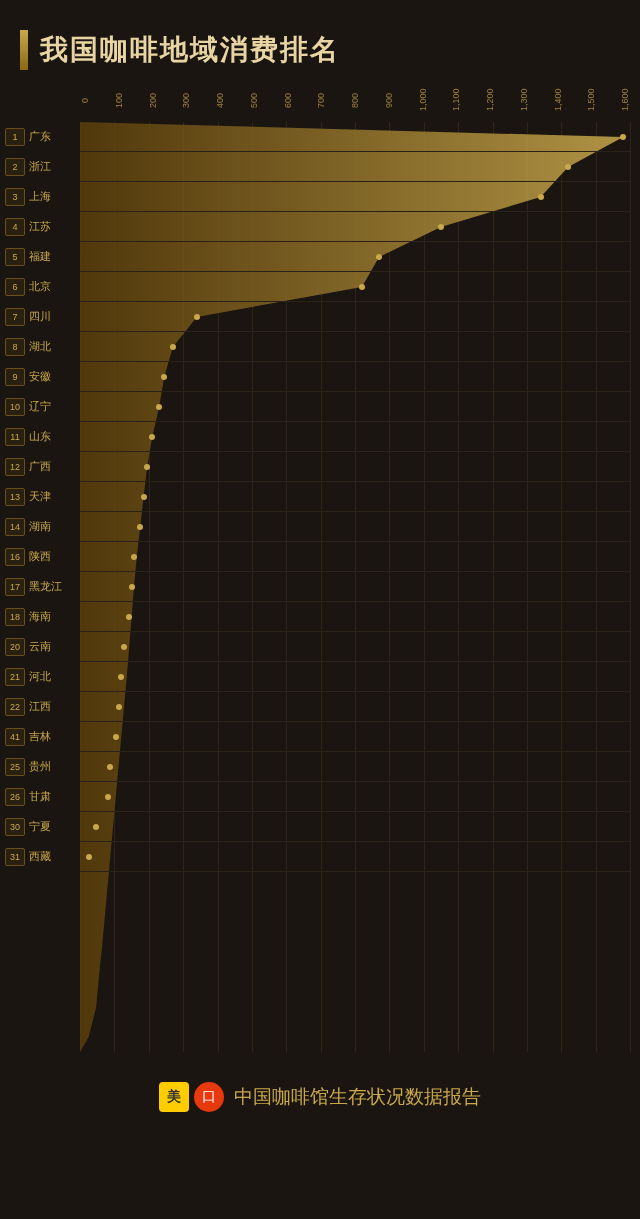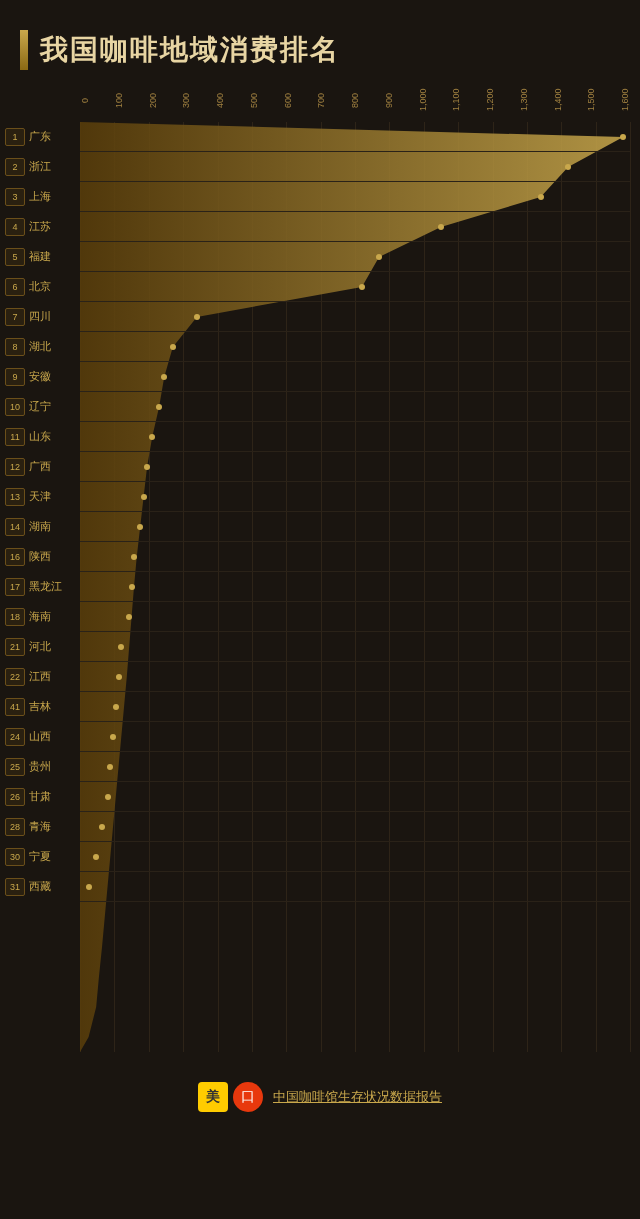--- a/index.html
+++ b/index.html
@@ -166,23 +166,22 @@
       height: 30px;
       background: #e8380d;
       border-radius: 50%;
       display: flex;
       align-items: center;
       justify-content: center;
       font-size: 14px;
       color: white;
     }
     .footer-text {
-      font-size: 13px;
+      font-size: 19px;
       color: #c9a84c;
-      text-decoration: underline;
     }
   </style>
 </head>
 <body>
 
 <div class="container">
 
   <div class="title-section">
     <div class="title-bar-decoration"></div>
     <div class="title-text">我国咖啡地域消费排名</div>
@@ -351,20 +350,27 @@
         </div>
         <div class="chart-row">
           <div class="row-label">
             <div class="rank-badge">18</div>
             <div class="province-name">海南</div>
           </div>
           <div class="data-dot" style="left: 8.9375%;"></div>
         </div>
         <div class="chart-row">
           <div class="row-label">
+            <div class="rank-badge">20</div>
+            <div class="province-name">云南</div>
+          </div>
+          <div class="data-dot" style="left: 8%;"></div>
+        </div>
+        <div class="chart-row">
+          <div class="row-label">
             <div class="rank-badge">21</div>
             <div class="province-name">河北</div>
           </div>
           <div class="data-dot" style="left: 7.5%;"></div>
         </div>
         <div class="chart-row">
           <div class="row-label">
             <div class="rank-badge">22</div>
             <div class="province-name">江西</div>
           </div>
@@ -372,45 +378,31 @@
         </div>
         <div class="chart-row">
           <div class="row-label">
             <div class="rank-badge">41</div>
             <div class="province-name">吉林</div>
           </div>
           <div class="data-dot" style="left: 6.5%;"></div>
         </div>
         <div class="chart-row">
           <div class="row-label">
-            <div class="rank-badge">24</div>
-            <div class="province-name">山西</div>
-          </div>
-          <div class="data-dot" style="left: 6%;"></div>
-        </div>
-        <div class="chart-row">
-          <div class="row-label">
             <div class="rank-badge">25</div>
             <div class="province-name">贵州</div>
           </div>
           <div class="data-dot" style="left: 5.5%;"></div>
         </div>
         <div class="chart-row">
           <div class="row-label">
             <div class="rank-badge">26</div>
             <div class="province-name">甘肃</div>
           </div>
           <div class="data-dot" style="left: 5%;"></div>
-        </div>
-        <div class="chart-row">
-          <div class="row-label">
-            <div class="rank-badge">28</div>
-            <div class="province-name">青海</div>
-          </div>
-          <div class="data-dot" style="left: 4%;"></div>
         </div>
         <div class="chart-row">
           <div class="row-label">
             <div class="rank-badge">30</div>
             <div class="province-name">宁夏</div>
           </div>
           <div class="data-dot" style="left: 2.9375%;"></div>
         </div>
         <div class="chart-row">
           <div class="row-label">

